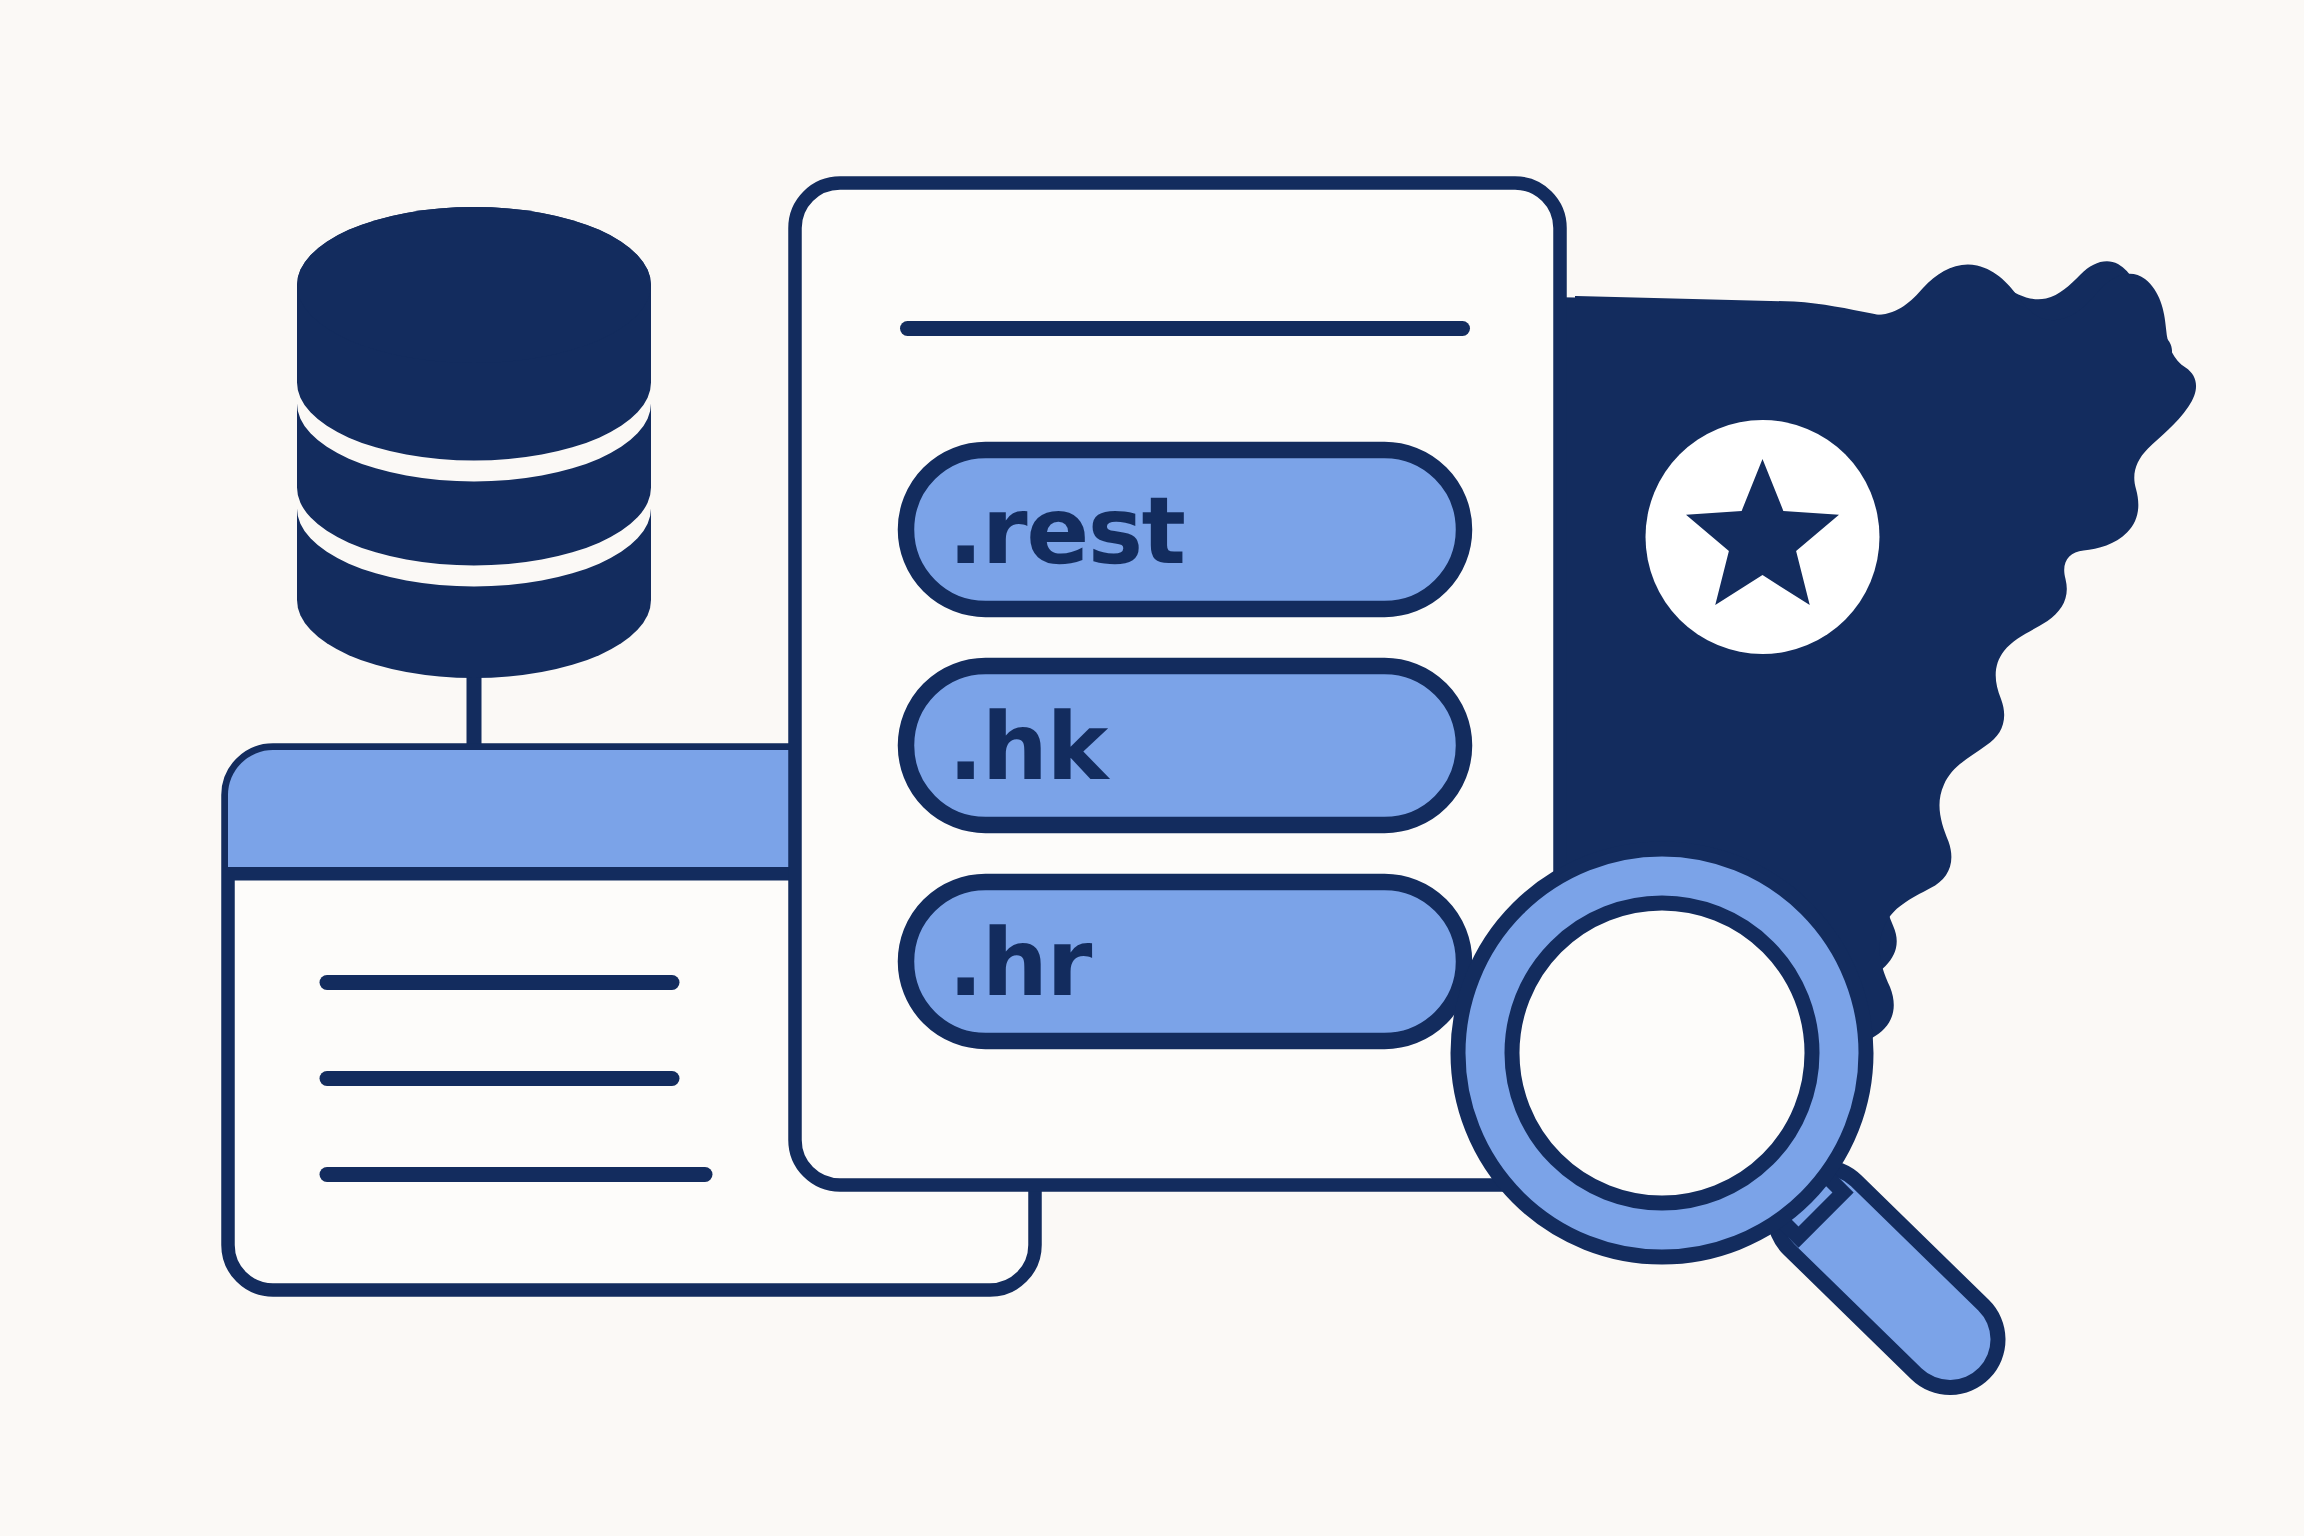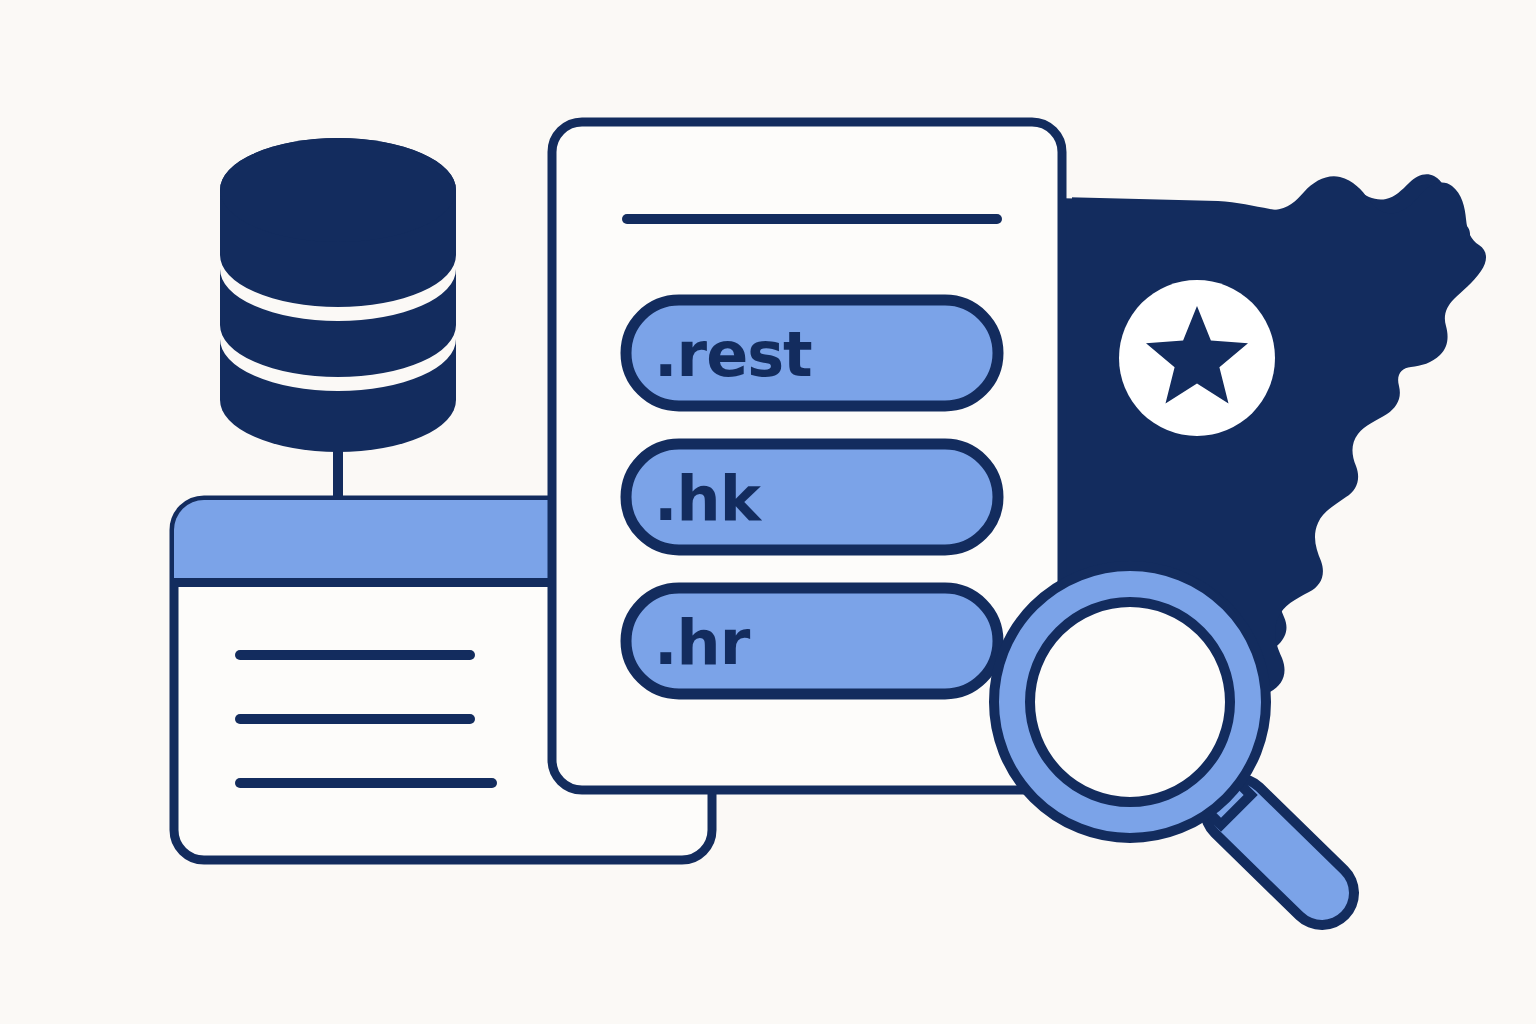--- a/index.html
+++ b/index.html
@@ -11,21 +11,20 @@
     width: 1536px;
     height: 1024px;
     background: #fbf9f6;
     font-family: "DejaVu Sans", sans-serif;
     overflow: hidden;
   }
   #scene {
     position: relative;
     width: 1420px;
     height: 1024px;
-    padding-left: 22px;
   }
   #illustration {
     display: block;
     width: 1536px;
     height: 1024px;
   }
   .pill-label {
     font-family: "DejaVu Sans", sans-serif;
     font-weight: 700;
     font-size: 62px;

